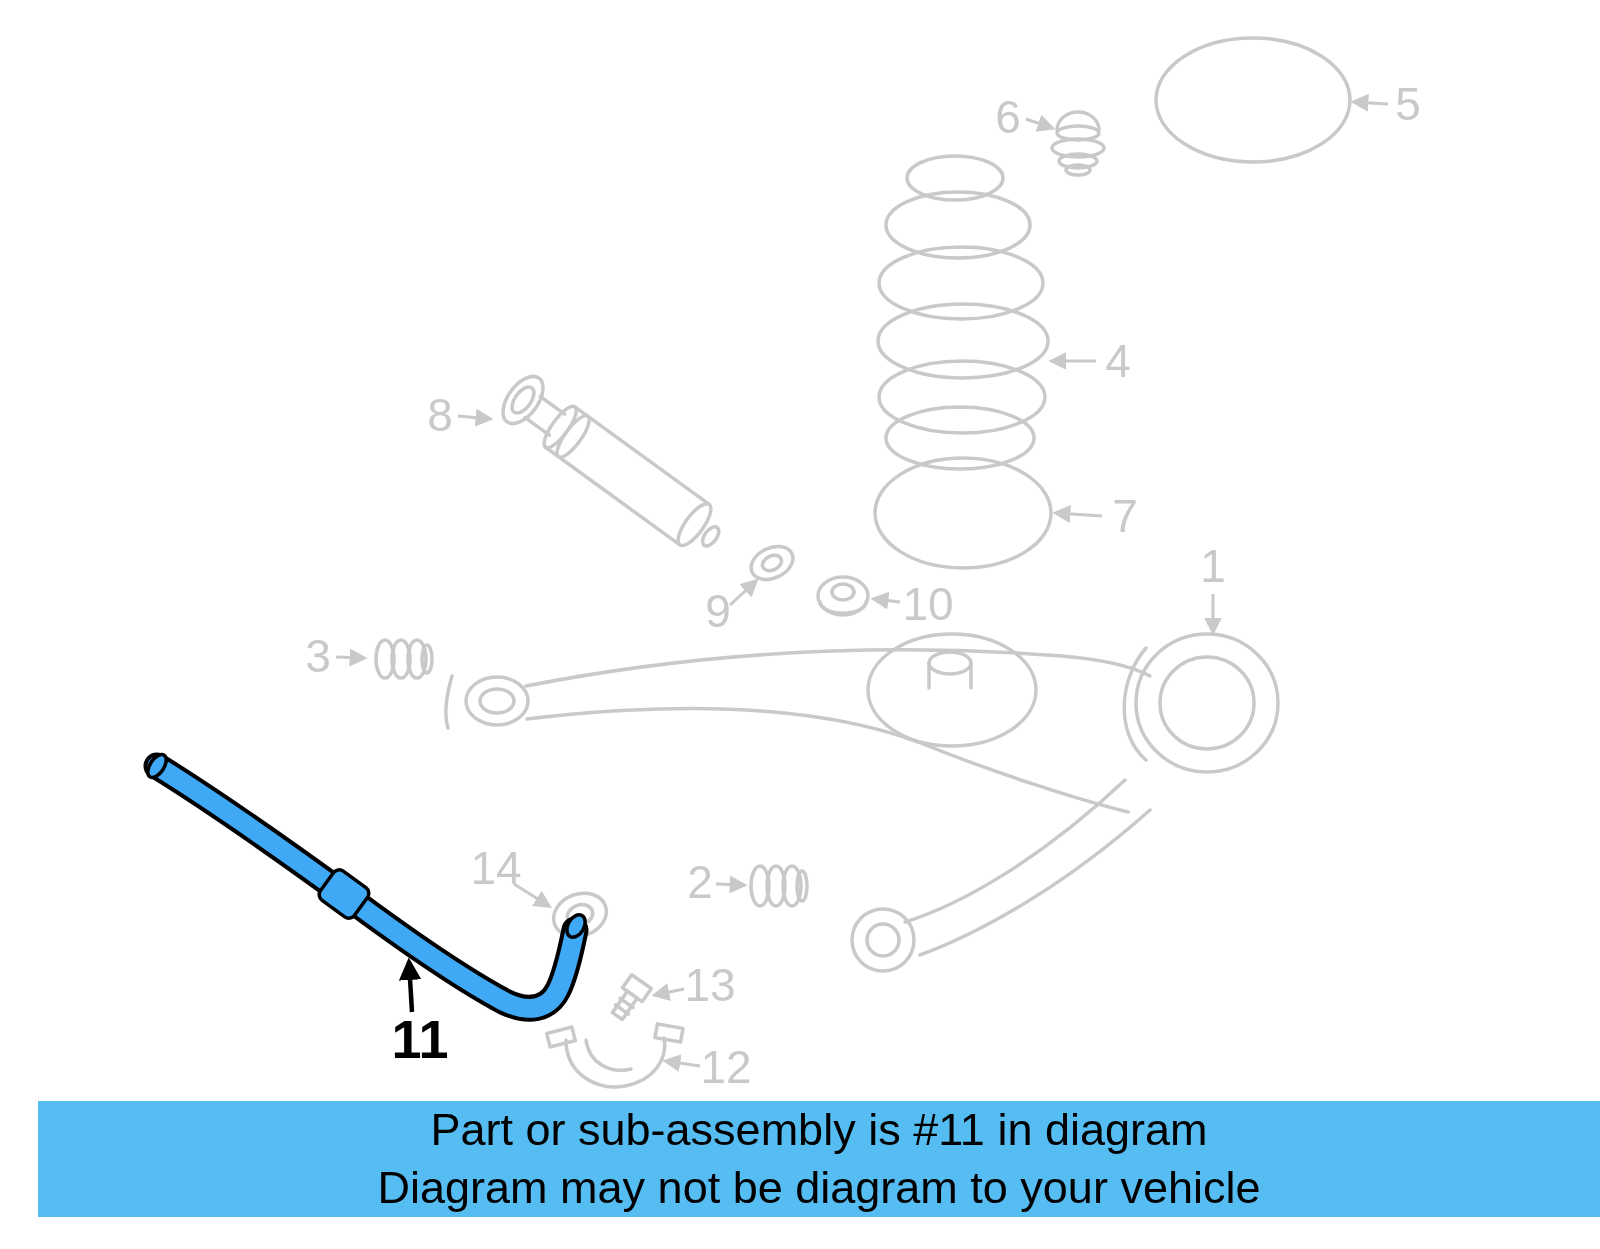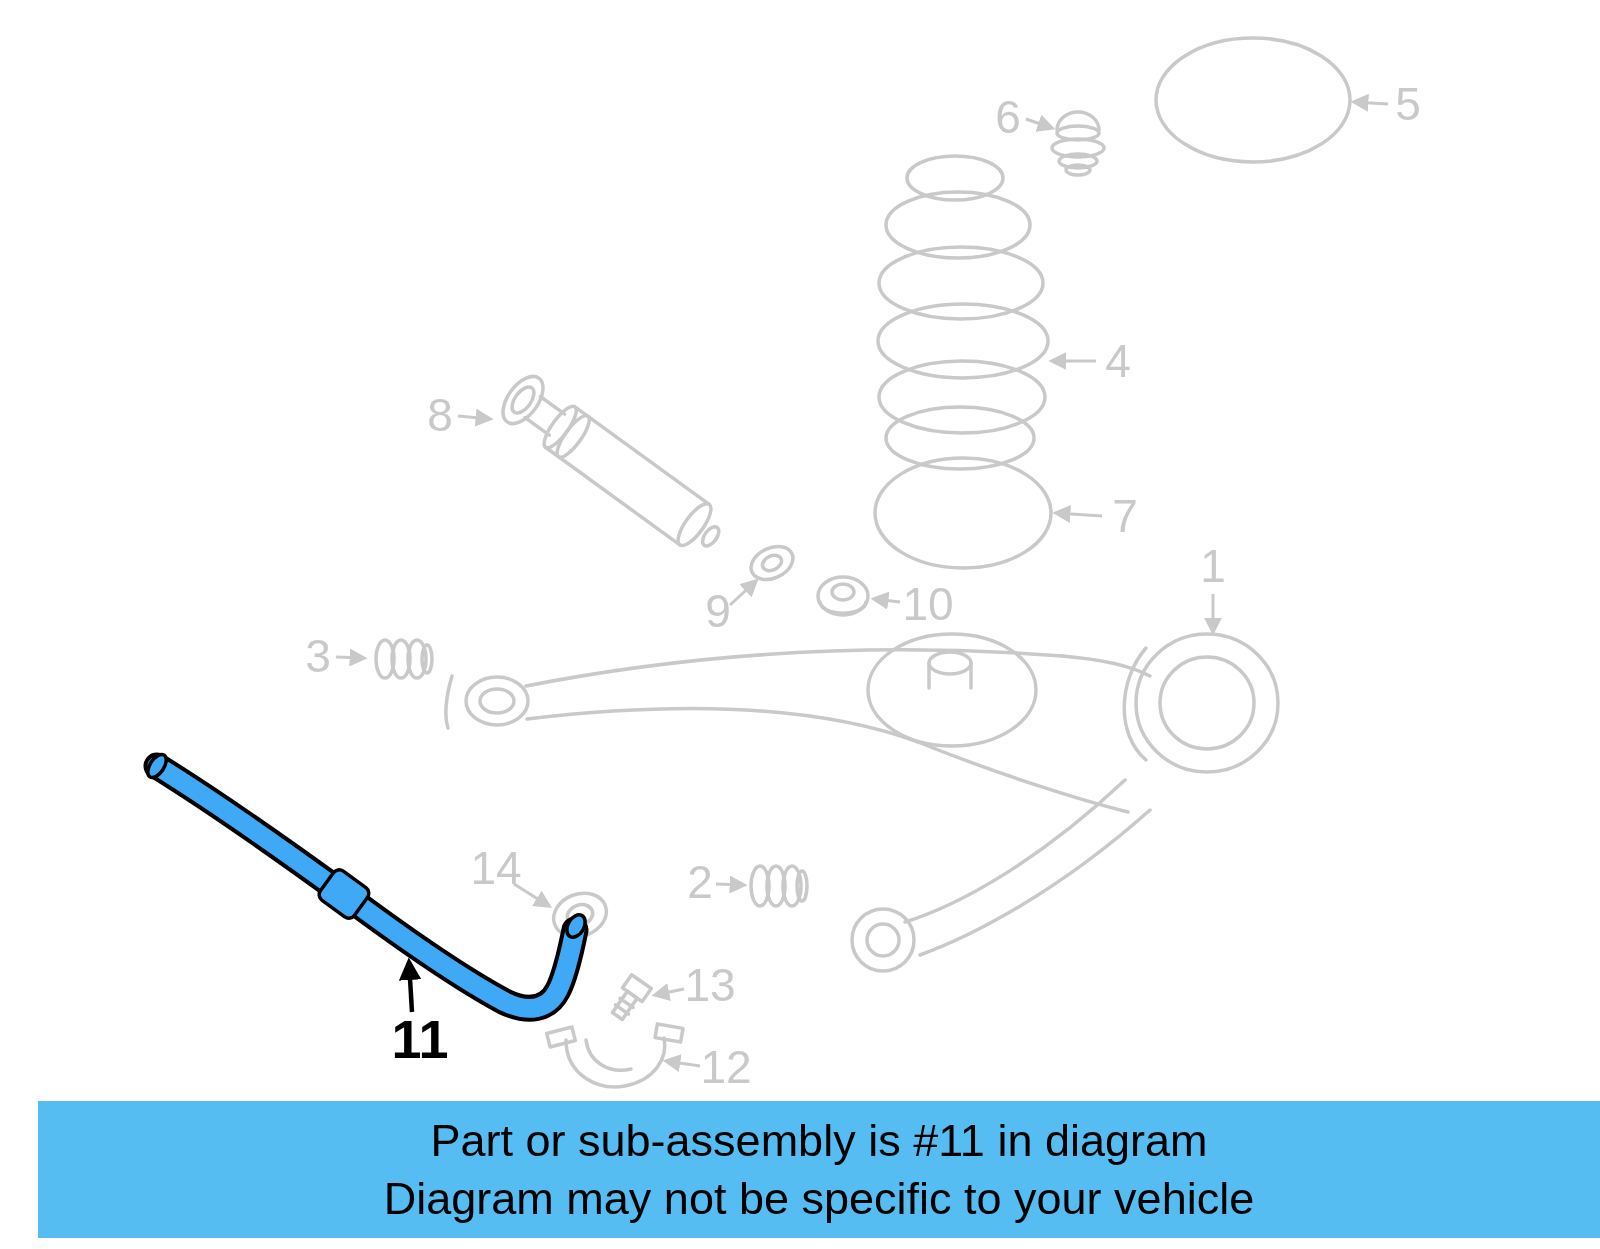--- a/index.html
+++ b/index.html
@@ -20,21 +20,21 @@
 
   
   .hl-outline{stroke:#000;stroke-width:27;fill:none;stroke-linecap:round;}
   .hl-fill{stroke:var(--highlight-blue);stroke-width:19;fill:none;stroke-linecap:round;}
   .hl-shape{fill:var(--highlight-blue);stroke:#000;stroke-width:3.5;}
   .black-callout-line{stroke:#000;stroke-width:4.5;fill:none;marker-end:url(#arrow-black);}
   .black-callout-text{fill:#000;font-family:"Liberation Sans",sans-serif;
                       font-size:54px;font-weight:bold;text-anchor:middle;}
 
   
-  .banner{position:absolute;left:38px;right:0;top:1101px;height:137px;
+  .banner{position:absolute;left:38px;right:0;top:1101px;height:116px;
           background:var(--banner-blue);color:#000;
           display:flex;flex-direction:column;justify-content:center;align-items:center;
           font-size:45px;line-height:1.28;text-align:center;}
 </style>
 </head>
 <body>
 
 <div class="screen">
 
   <svg width="1600" height="1100" viewBox="0 0 1600 1100">
@@ -225,16 +225,16 @@
 
     <g>
       <text class="callout-text" x="496" y="884">14</text>
       <path class="callout-line" d="M 514 884 L 549 906"></path>
     </g>
 
   </svg>
 
   <div class="banner">
     <div>Part or sub-assembly is #11 in diagram</div>
-    <div>Diagram may not be specific to your vehicle</div>
+    <div>Diagram may not be diagram to your vehicle</div>
   </div>
 
 </div>
 
 </body></html>

